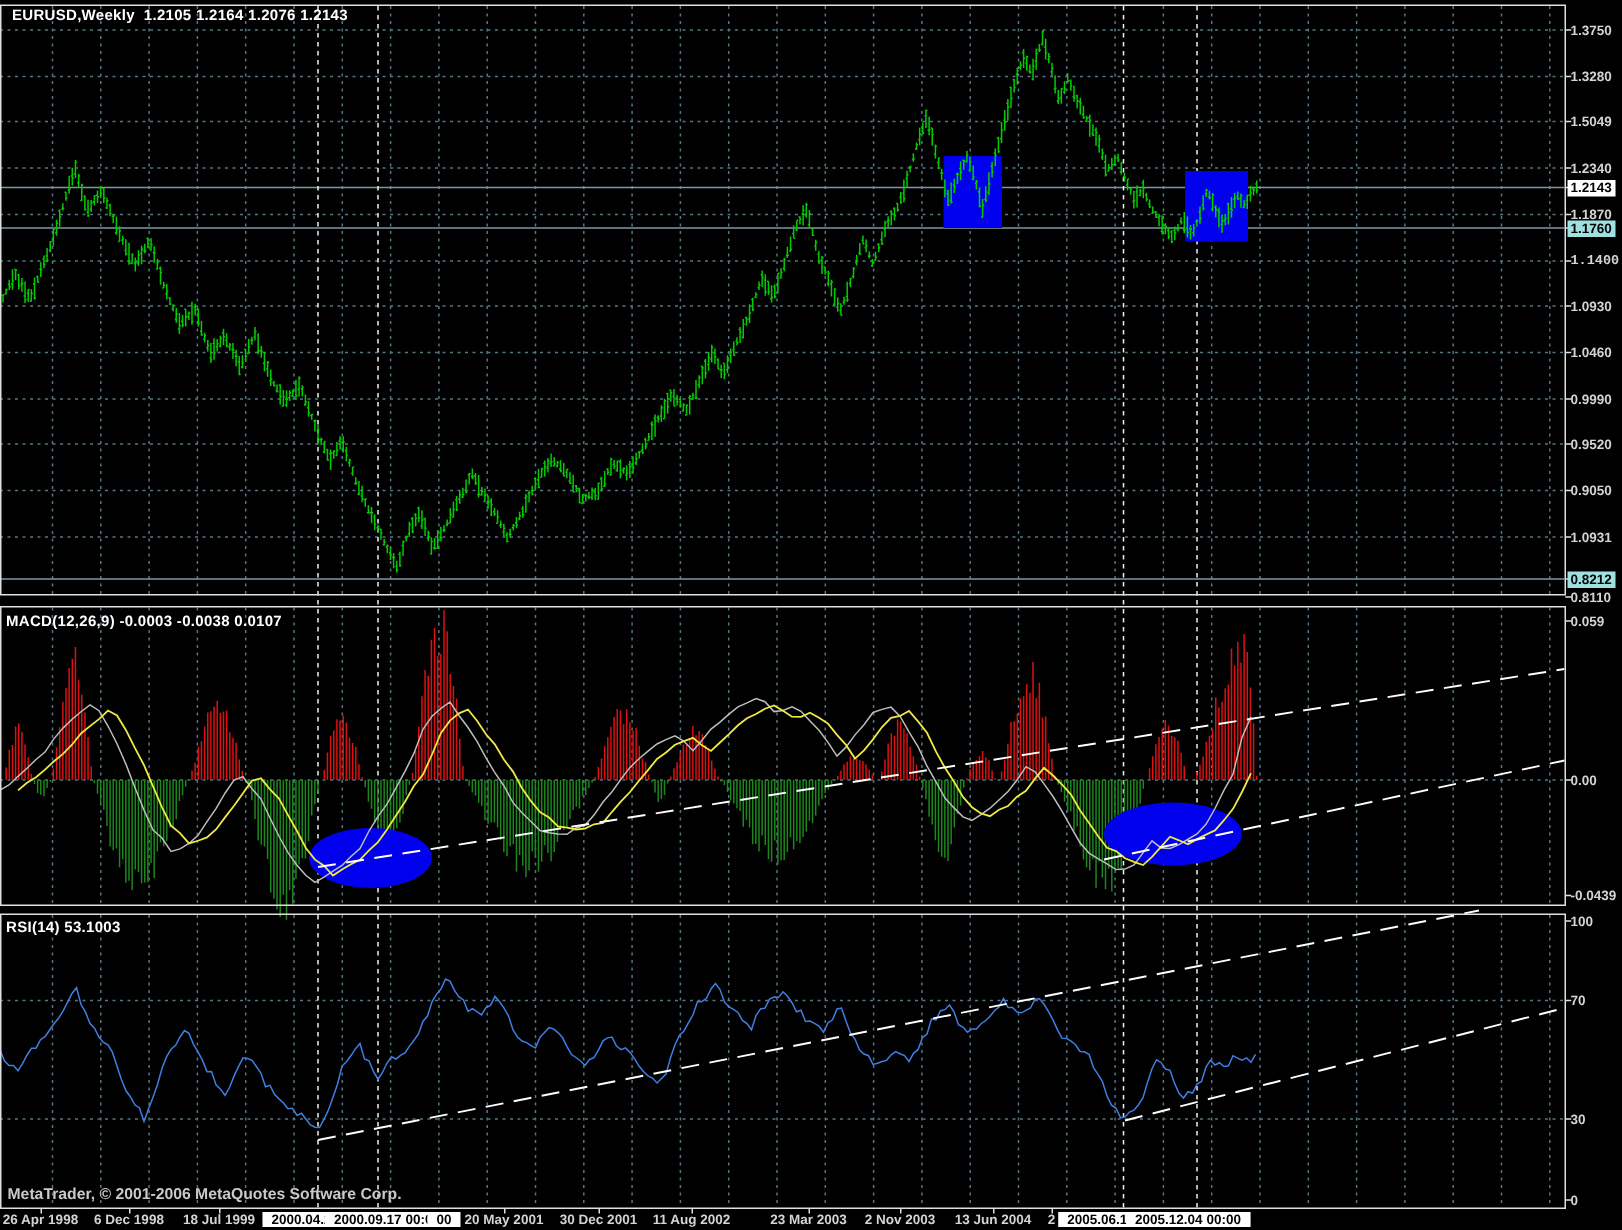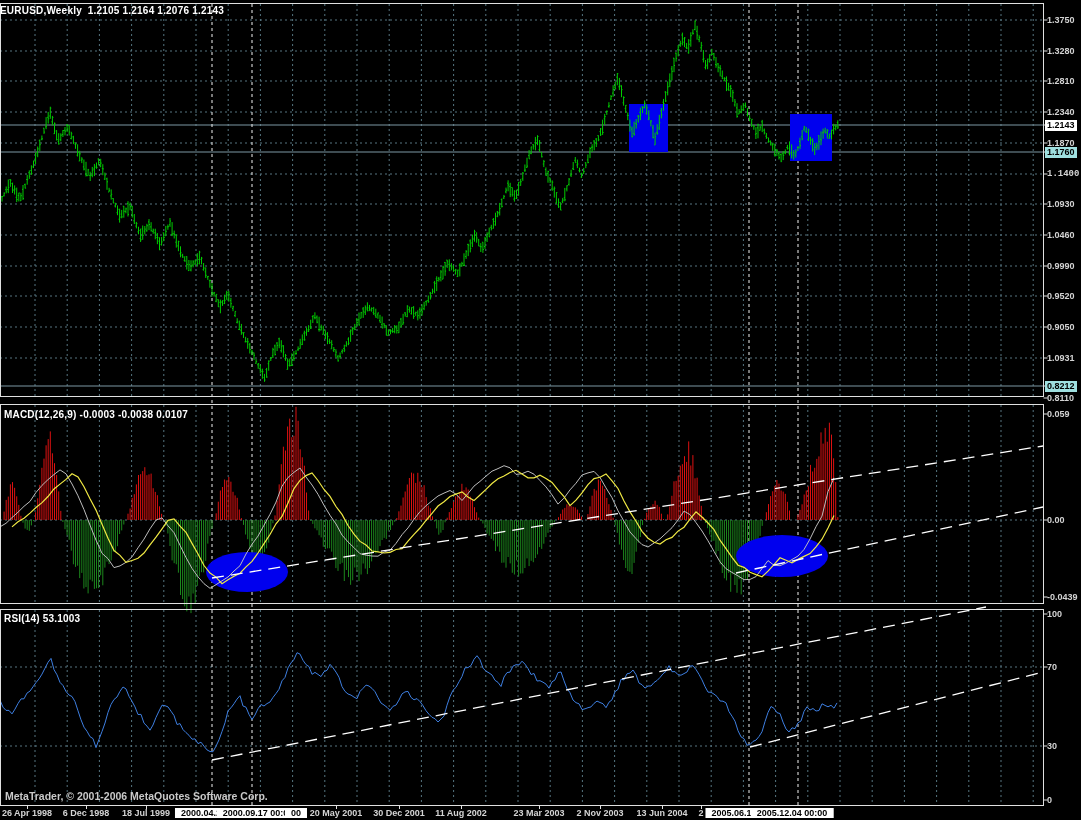--- a/index.html
+++ b/index.html
@@ -51,28 +51,28 @@
         <line x1="212" y1="760" x2="986" y2="607" stroke="#ffffff" stroke-dasharray="12,7" stroke-width="1.3"></line>
         <line x1="750" y1="747" x2="1043" y2="672" stroke="#ffffff" stroke-dasharray="12,7" stroke-width="1.3"></line>
       </g>
       <g>
         <rect x="0.5" y="3.5" width="1043" height="393" stroke="#e0e0e0" fill="none"></rect>
         <rect x="0.5" y="404.5" width="1043" height="199" stroke="#e0e0e0" fill="none"></rect>
         <rect x="0.5" y="609.5" width="1043" height="196" stroke="#e0e0e0" fill="none"></rect>
         <path d="M1043.5 20h4M1043.5 51h4M1043.5 81h4M1043.5 112h4M1043.5 125h4M1043.5 143h4M1043.5 152h4M1043.5 174h4M1043.5 204h4M1043.5 235h4M1043.5 266h4M1043.5 296h4M1043.5 327h4M1043.5 358h4M1043.5 386h4M1043.5 398h4M1043.5 414h4M1043.5 520h4M1043.5 597h4M1043.5 614h4M1043.5 667h4M1043.5 746h4M1043.5 800h4M27.5 806v3M86.5 806v3M146.5 806v3M336.5 806v3M399.5 806v3M461.5 806v3M539.5 806v3M600.5 806v3M662.5 806v3M701.5 806v3" stroke="#e0e0e0" fill="none"></path>
       </g>
     </svg>
-  <div class="paneltitle" style="left:0;top:5px;">EURUSD,Weekly  1.2105 1.2164 1.2076 1.2143</div>
+  <div class="paneltitle" style="left:8px;top:5px;">EURUSD,Weekly  1.2105 1.2164 1.2076 1.2143</div>
   <div class="paneltitle" style="left:4px;top:409px;">MACD(12,26,9) -0.0003 -0.0038 0.0107</div>
   <div class="paneltitle" style="left:4px;top:613px;">RSI(14) 53.1003</div>
   <div class="watermark">MetaTrader, © 2001-2006 MetaQuotes Software Corp.</div>
   <div id="right-axis">
       <div class="axlabel" style="top: 15px;">1.3750</div>
       <div class="axlabel" style="top: 46px;">1.3280</div>
-      <div class="axlabel" style="top: 76px;">1.2810</div>
+      <div class="axlabel" style="top: 76px;">1.5049</div>
       <div class="axlabel" style="top: 107px;">1.2340</div>
       <div class="axlabel white" style="top: 120px;">1.2143</div>
       <div class="axlabel" style="top: 138px;">1.1870</div>
       <div class="axlabel cyan" style="top: 147px;">1.1760</div>
       <div class="axlabel" style="top: 169px; font-family: Liberation Mono, monospace;">1.1400</div>
       <div class="axlabel" style="top: 199px;">1.0930</div>
       <div class="axlabel" style="top: 230px;">1.0460</div>
       <div class="axlabel" style="top: 261px;">0.9990</div>
       <div class="axlabel" style="top: 291px; text-align: right;">0.9520</div>
       <div class="axlabel" style="top: 322px;">0.9050</div>

